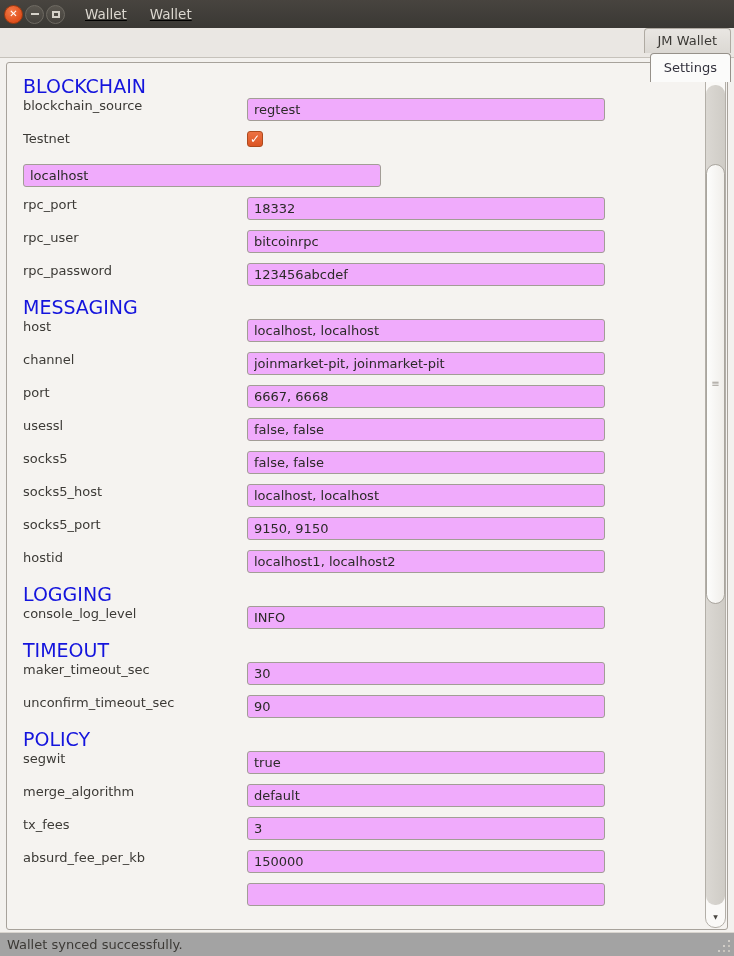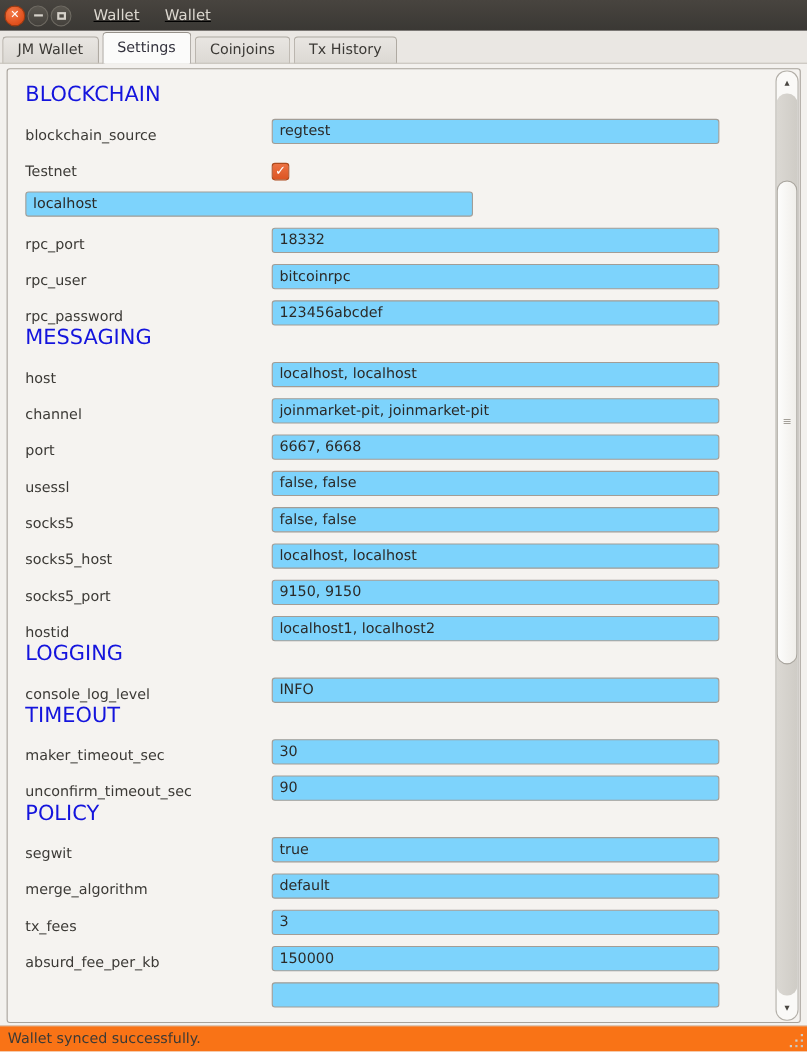--- a/index.html
+++ b/index.html
@@ -13,52 +13,52 @@
   .titlebar { height:28px; background:linear-gradient(#48443f,#3a3834); display:flex; align-items:center; }
   .winbtns { display:flex; gap:2px; margin-left:4px; }
   .winbtn { width:19px; height:19px; border-radius:50%; display:flex; align-items:center; justify-content:center; cursor:default; }
   .winbtn.close { background:radial-gradient(circle at 38% 32%, #f47a48, #df4f1c 70%); border:1px solid #a03a10; color:#fff; font-size:10px; font-weight:bold; line-height:1; }
   .winbtn.min, .winbtn.max { background:linear-gradient(#5a564f,#44413c); border:1px solid #6e6a62; }
   .minbar { width:8px; height:2px; background:#d6d2ca; display:block; }
   .maxsq { width:8px; height:7px; border:2px solid #d6d2ca; display:block; }
   .menubar { display:flex; gap:17px; margin-left:17px;text-decoration:underline; }
   .menu-item { color:#dcd8d0; font-size:13.5px; padding:2px 3px; }
   
-  .tabbar { height:30px; background:#eae7e3; display:flex; align-items:flex-end; padding-left:2px; position:relative; }
+  .tabbar { height:30px; background:#eae7e3; display:flex; align-items:flex-end; padding-left:2px; position:relative;flex-direction:column; }
   .tabbar::after { content:""; position:absolute; left:0; right:0; bottom:0; height:1px; background:#c6c2bb; z-index:1; }
   .tab { position:relative; height:25px; line-height:24px; padding:0 13px; margin-right:3px; font-size:13px; color:#3b3935;
          background:linear-gradient(#e9e6e2,#dbd8d3); border:1px solid #afaaa2; border-bottom:none; border-radius:4px 4px 0 0; z-index:0; }
   .tab.active { height:29px; line-height:28px; background:#fbfbfa; border-color:#96918a; z-index:2; color:#34333e;text-align:center; }
   
   .content { position:absolute; top:58px; left:0; right:0; bottom:24px; background:#f3f1ee; }
   .frame { position:absolute; top:4px; left:6px; right:6px; bottom:2px; border:1px solid #a7a29b; border-radius:3px;
            background:#f5f3f0; overflow:hidden; }
   .form { position:absolute; top:0; left:0; width:696px; padding:12px 0 0 16px; }
   .section-header { height:23px; line-height:23px; font-size:19px; font-weight:500; color:#1414dd; }
-  .row { height:33px; display:flex; align-items:flex-end; }
+  .row { height:33px; display:flex; align-items:flex-start; }
   .flabel { flex:0 0 224px; font-size:13px; color:#3c3a36; }
-  .finput { width:407px; height:23px; padding:0 6px; border:1px solid #a29d96; border-radius:3px;
-            font:13px "DejaVu Sans","Liberation Sans",sans-serif; color:#2b2a28; background:#7dd3fc; outline:none; }
+  .finput { width:358px; height:23px; padding:0 6px; border:1px solid #a29d96; border-radius:3px;
+            font:13px "DejaVu Sans","Liberation Sans",sans-serif; color:#2b2a28; background:#f0abfc; outline:none; }
   .checkbox { width:16px; height:16px; border-radius:3px; border:1px solid #ad4a1d;
               background:linear-gradient(#ec7243,#dc5523); display:flex; align-items:center; justify-content:center; }
   .checkbox .check { color:#fff; font-size:12px; font-weight:bold; line-height:1; transform:translateY(-0.5px); }
   
   .scrollbar { position:absolute; top:1px; right:1px; bottom:1px; width:21px; border:1px solid #b3afa8;
                border-radius:10px; background:#faf9f7; overflow:hidden; }
   .sb-btn { position:absolute; left:0; right:0; display:flex; align-items:center; justify-content:center;
             font-size:6px; color:#4a4742; }
   .sb-up { top:0; height:20px; }
   .sb-down { bottom:0; height:22px; }
   .sb-groove { position:absolute; left:0; right:0; top:20px; bottom:22px;
                background:linear-gradient(to right,#dbd8d3,#cfccc6); border-radius:9px; }
   .sb-thumb { position:absolute; left:0; right:0; top:99px; height:440px; border:1px solid #a9a59e; border-radius:9.5px;
               background:linear-gradient(to right,#fdfdfc,#f0eeea); display:flex; align-items:center; justify-content:center; }
   .sb-grip { color:#a39f98; font-size:10px; line-height:1; }
   
-  .statusbar { position:absolute; left:0; right:0; bottom:0; height:24px; background:#f97316; border-top:1px solid #d8d4ce;
+  .statusbar { position:absolute; left:0; right:0; bottom:0; height:24px; background:#a3a3a3; border-top:1px solid #d8d4ce;
                display:flex; align-items:center; padding-left:7px; font-size:13px; color:#3c3a36;text-align:center; }
   .grip { position:absolute; right:4px; bottom:4px; width:2px; height:2px; background:#c9c5be;
           box-shadow:-5px 0 #c9c5be, 0 -5px #c9c5be, -10px 0 #d2cec8, -5px -5px #d2cec8, 0 -10px #d2cec8; }
 </style>
 </head>
 <body>
 
 <div class="titlebar">
   <div class="winbtns">
     <span class="winbtn close">

